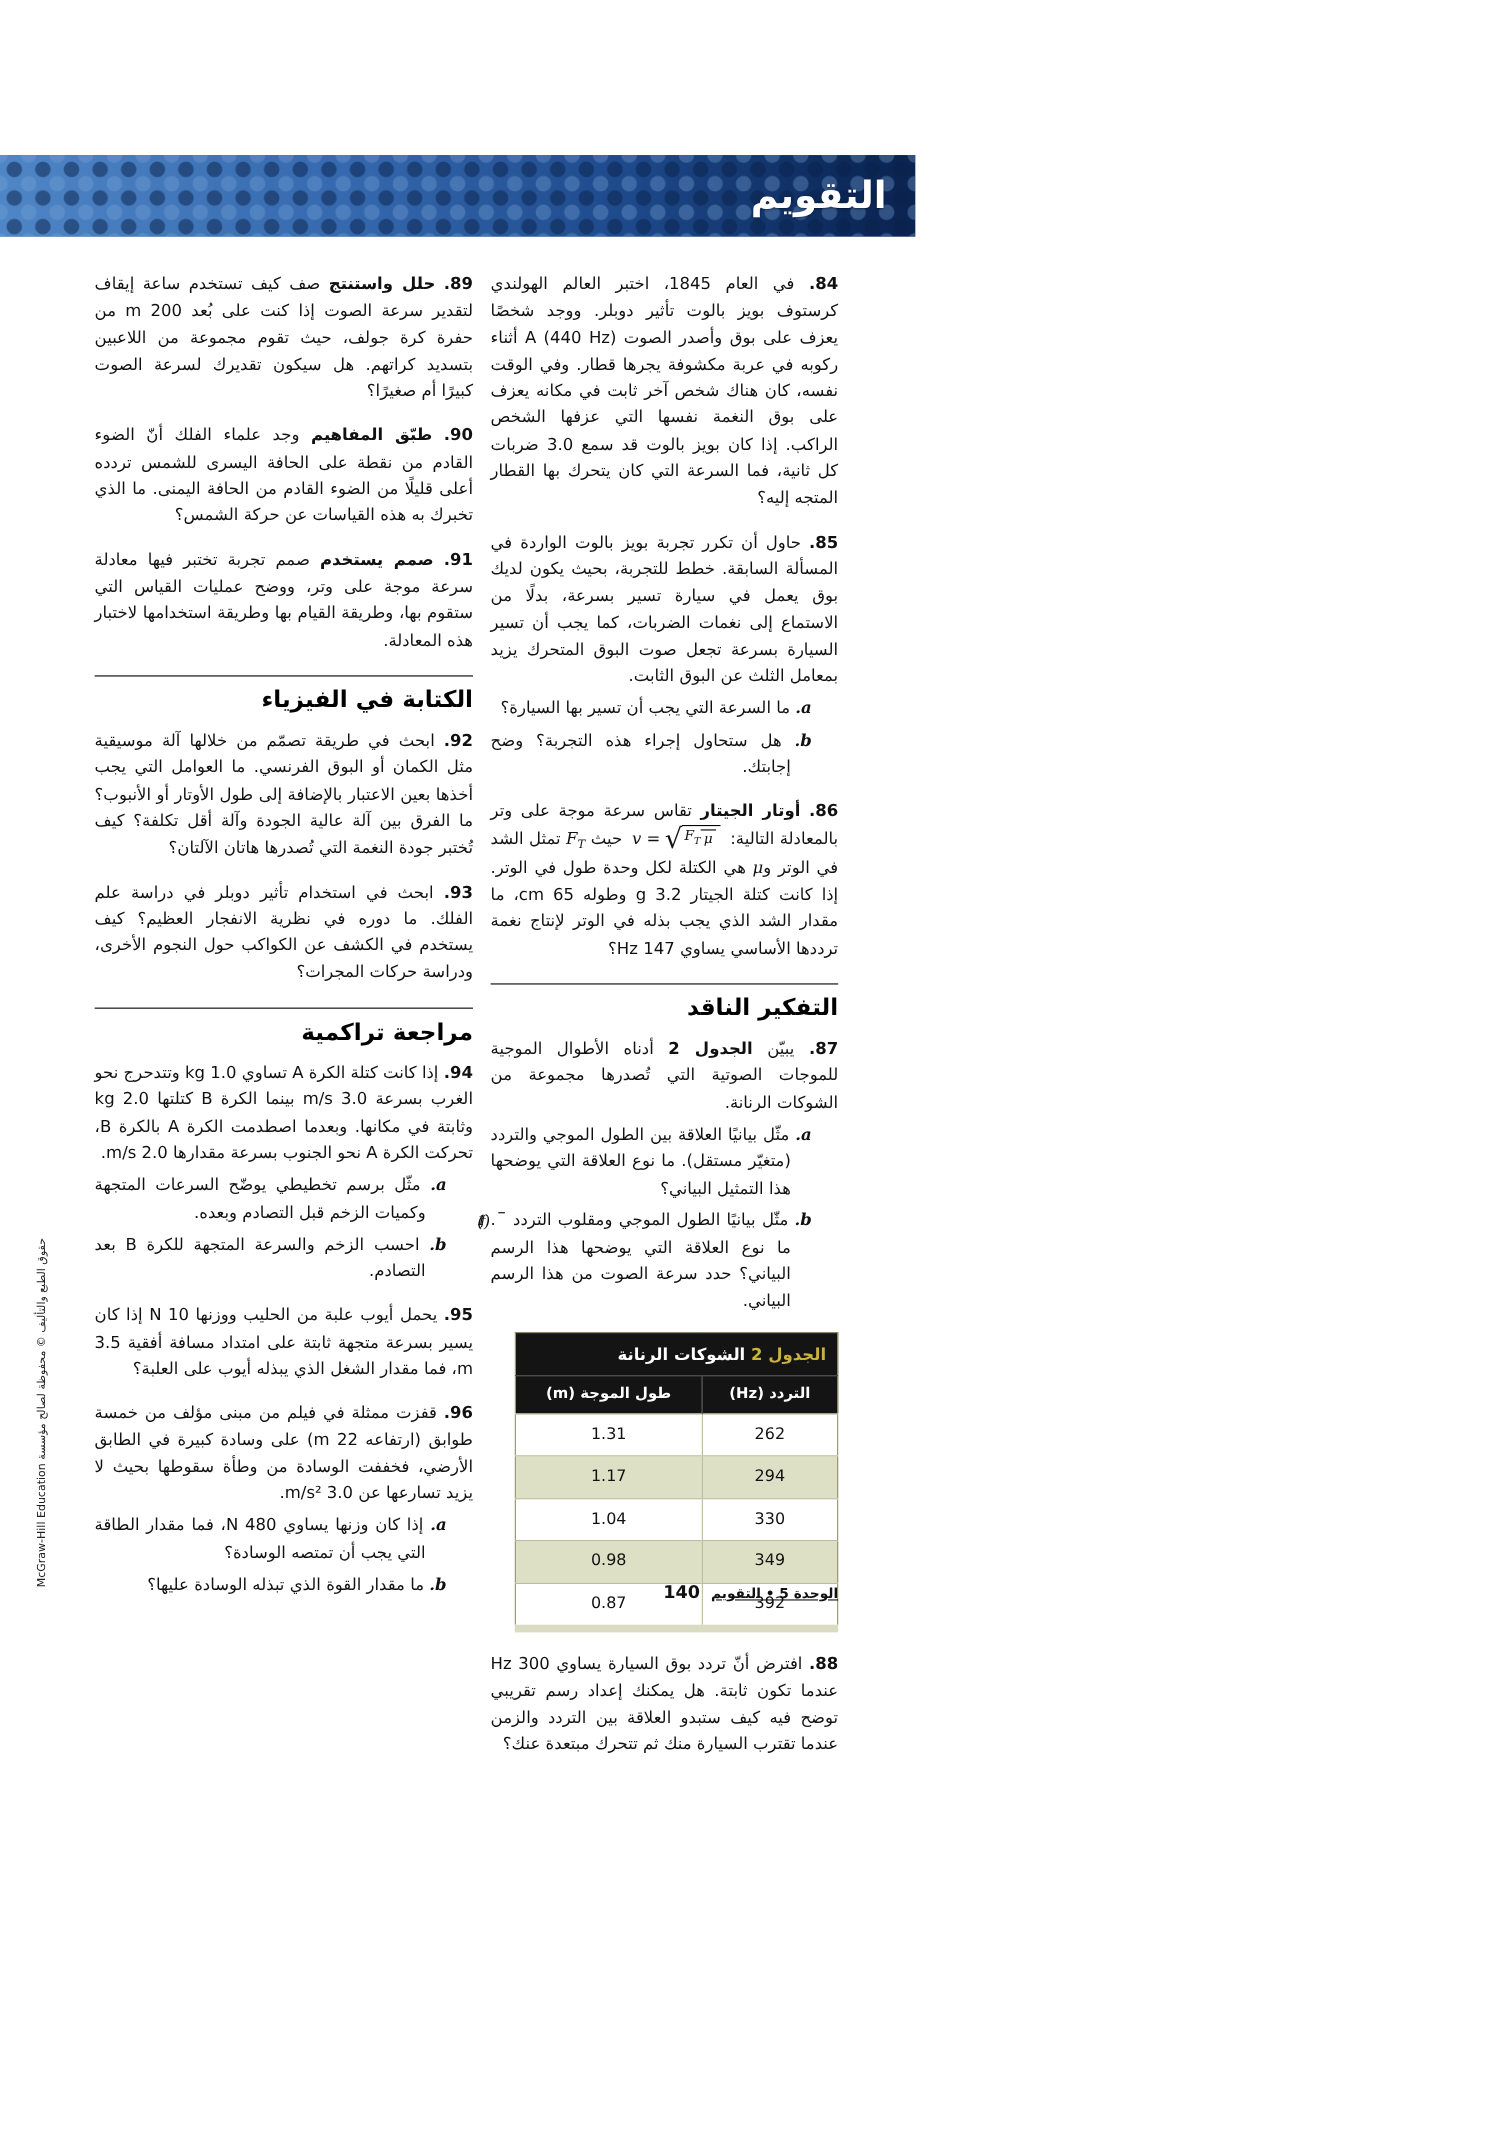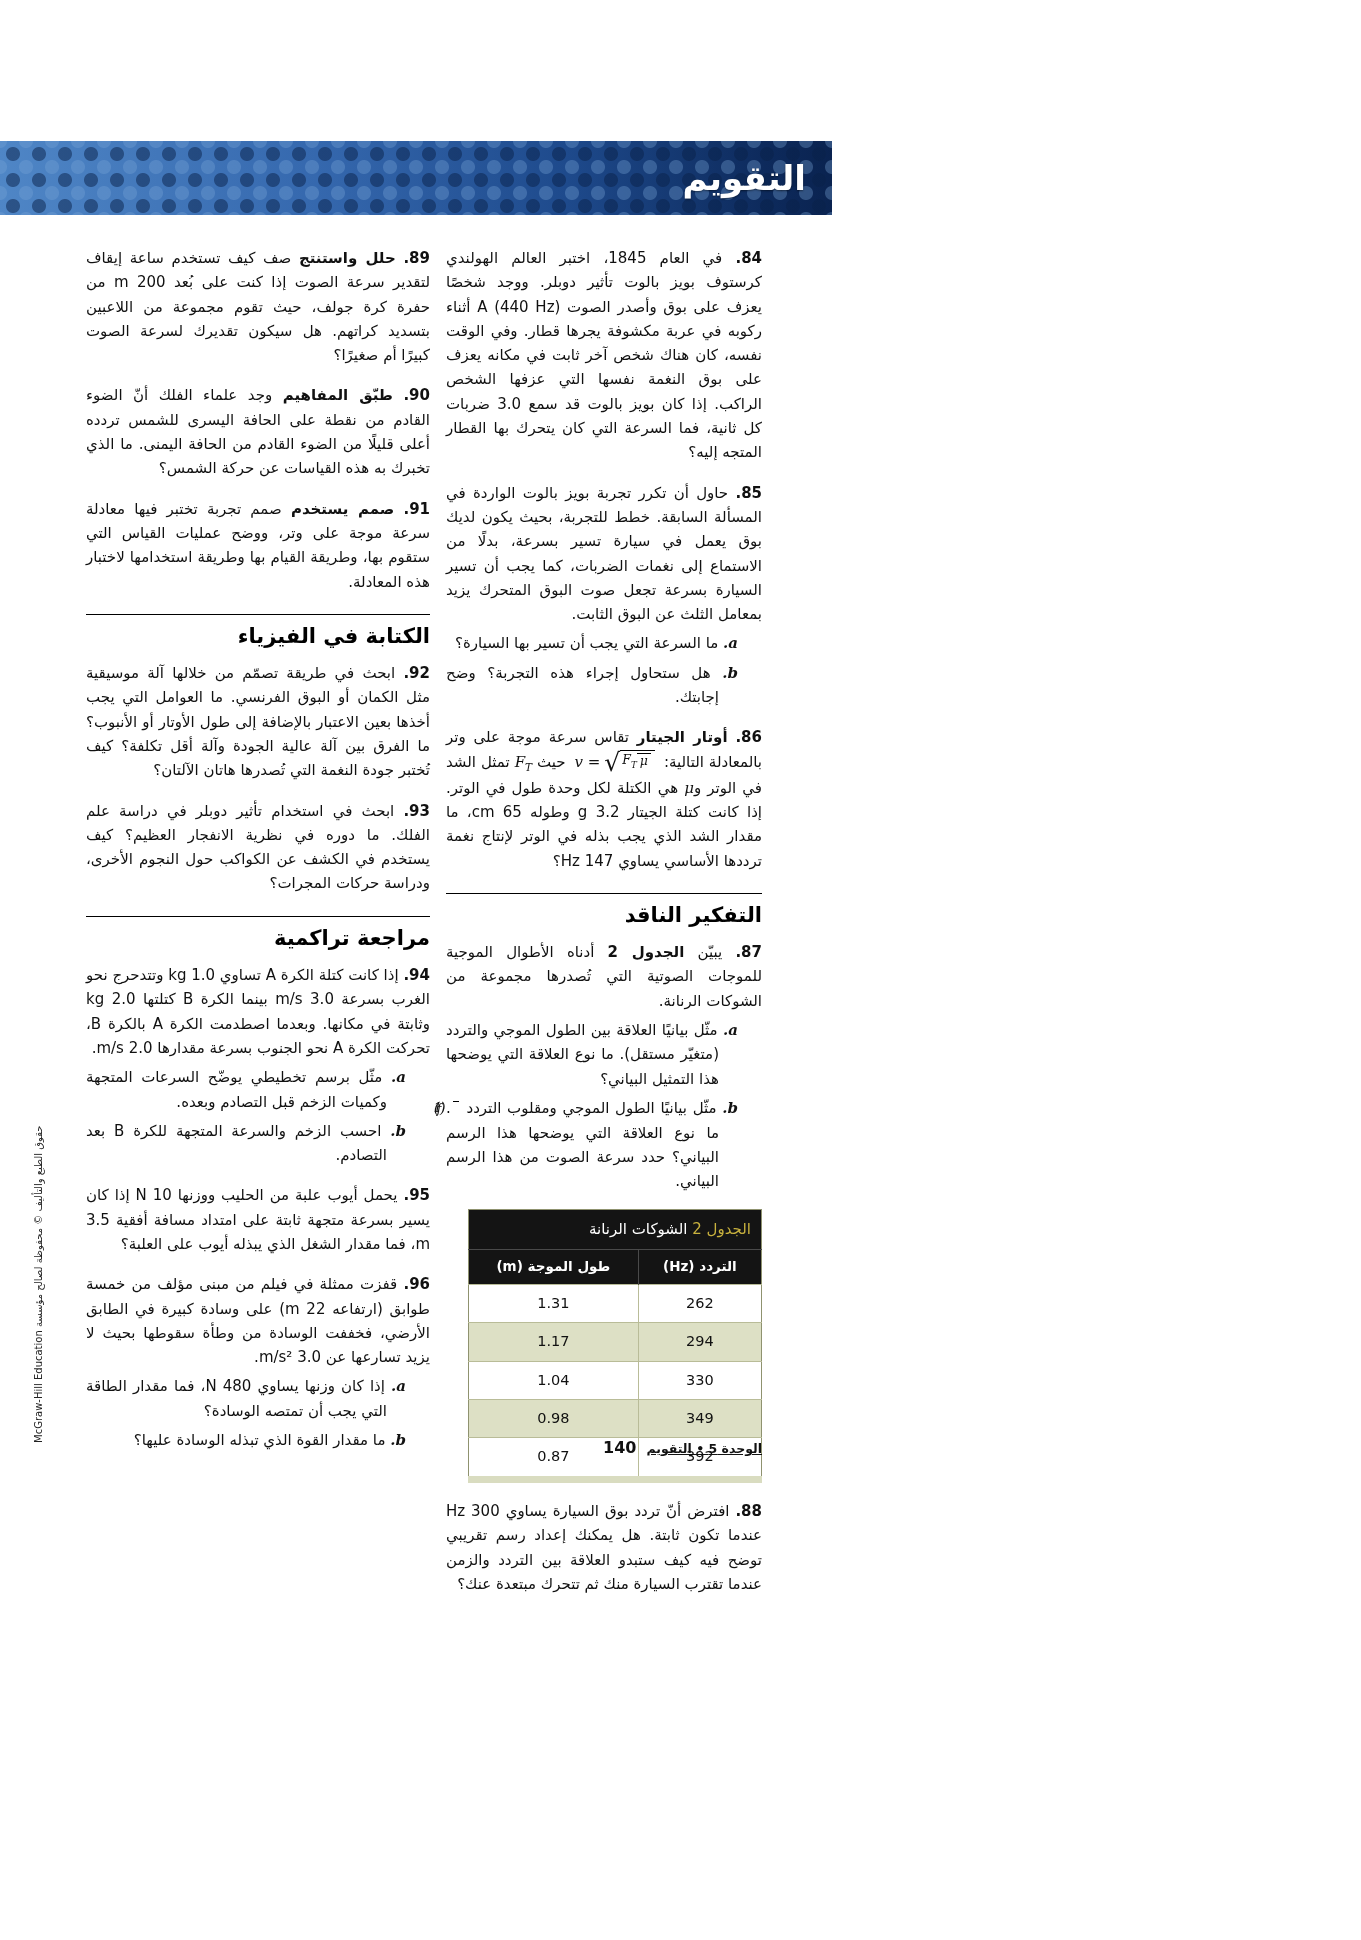--- a/index.html
+++ b/index.html
@@ -45,21 +45,21 @@
   .frac{display:inline-flex;flex-direction:row;align-items:center;line-height:1.15;font-size:12.5px;}
   .frac .fden{border-top:1px solid #000;padding:0 3px;}
   .inline-frac{display:inline-flex;align-items:center;direction:ltr;vertical-align:middle;margin:0 2px;
     font-family:"DejaVu Serif",serif;font-style:italic;}
   .fvar{font-family:"DejaVu Serif",serif;font-style:italic;}
   sub{font-size:.7em;}
 
   
   .ttable{direction:rtl;width:294px;border-collapse:collapse;margin:12px 0 16px 0;
     border:1px solid #8f926f;border-bottom:7px solid #d9dcc0;background:#fff;}
-  .ttable .title-row th{background:#141414;color:#fff;font-size:15px;font-weight:400;
+  .ttable .title-row th{background:#141414;color:#fff;font-size:15px;font-weight:700;
     text-align:right;padding:7px 10px;}
   .title-num{color:#c9b23e;}
   .ttable .colhead th{background:#141414;color:#fff;font-size:13.5px;font-weight:700;
     padding:6px 16px;text-align:center;border-top:1px solid #4a4a4a;}
   .ttable .colhead th:first-child{border-left:1px solid #4a4a4a;}
   .ttable td{padding:7px 8px;text-align:center;font-size:14.5px;border-top:1px solid #b9bc98;color:#111;margin-top:20px;}
   .ttable td:first-child{border-left:1px solid #b9bc98;}
   .ttable tr.alt td{background:#dde0c5;}
 
   

